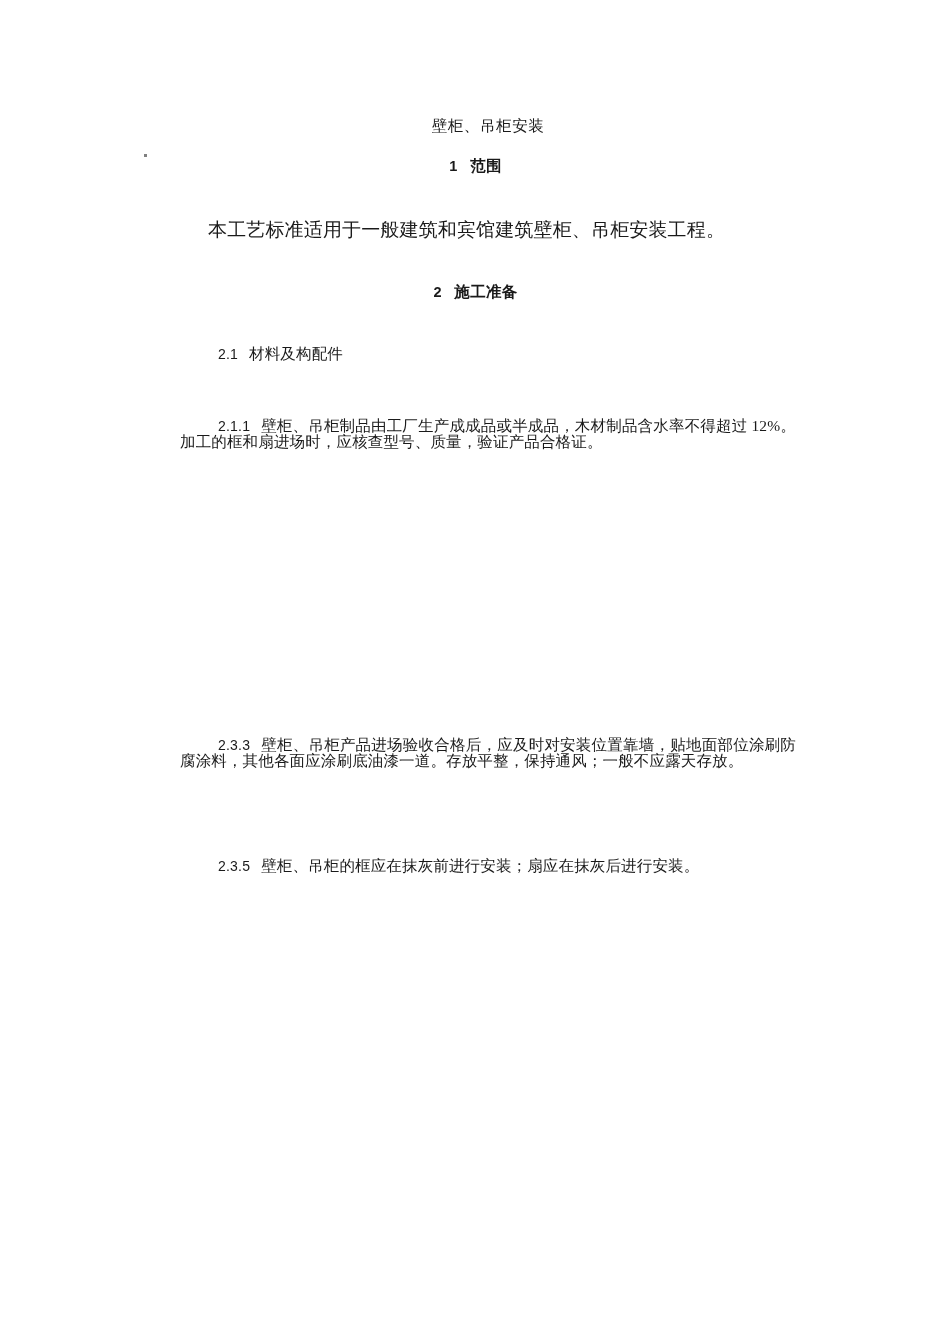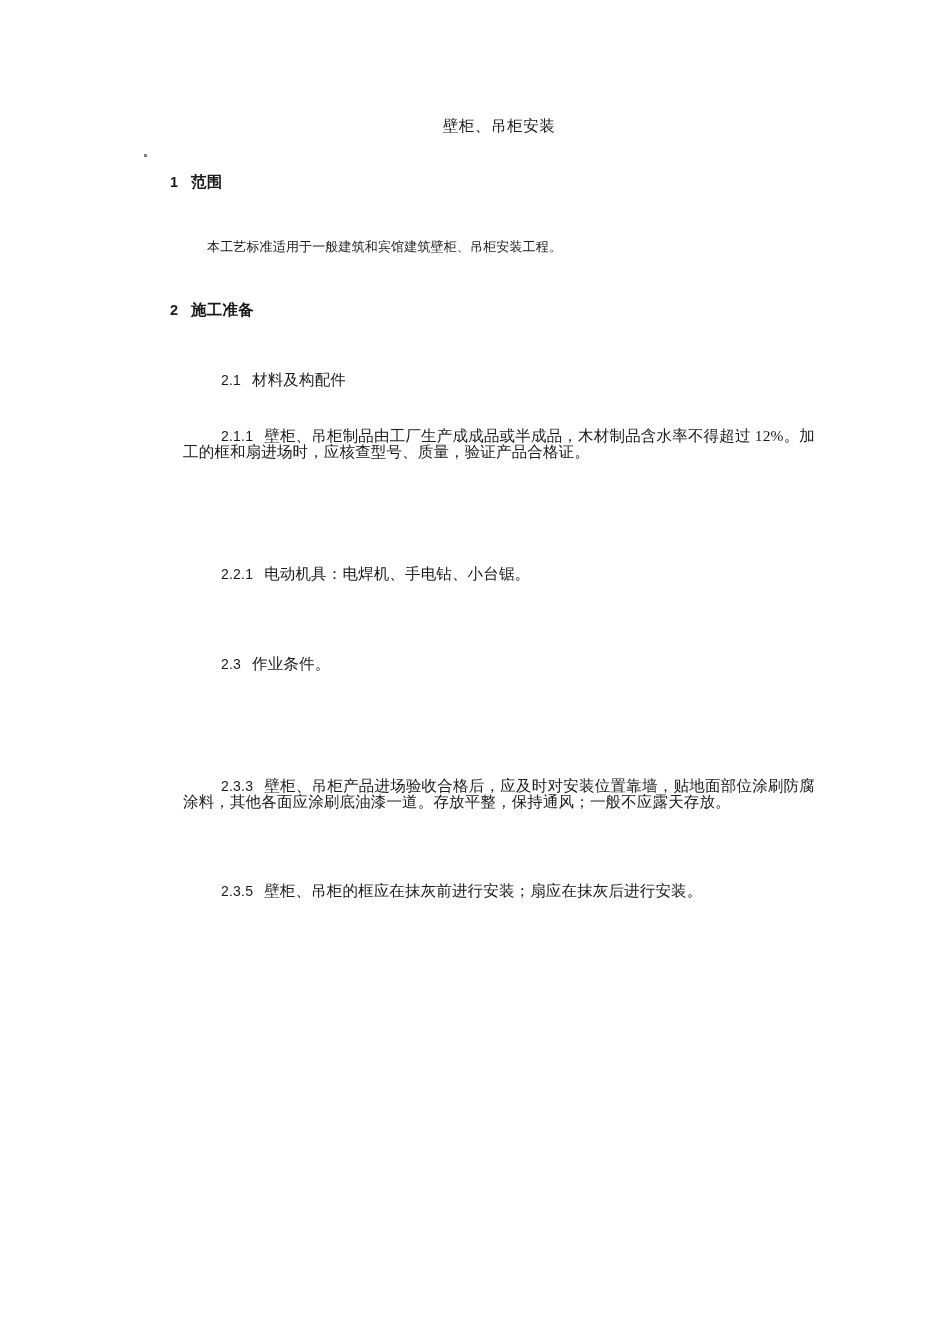--- a/index.html
+++ b/index.html
@@ -17,21 +17,21 @@
     position: relative;
     width: 950px;
     height: 1344px;
     background: #ffffff;
     overflow: hidden;
     box-sizing: border-box;
   }
   
   #content {
     position: absolute;
-    left: 154px;
+    left: 143px;
     top: 0;
     width: 665px;
   }
 
   .doc-title {
     text-align: center;
     font-size: 15.5px;
     line-height: 1;
     font-weight: 400;
     letter-spacing: 0.6px;
@@ -39,49 +39,50 @@
     padding-top: 118px;
     padding-left: 25px;
     padding-right: 0;
   }
 
   
   .heading {
     font-size: 15.5px;
     font-weight: 700;
     line-height: 1;
-    margin: 16px;
+    margin: 0;
     padding: 0;
     letter-spacing: 0.3px;
     white-space: pre;
+    text-align: center;
   }
   .heading .num {
     font-family: "Liberation Sans", "DejaVu Sans", sans-serif;
     font-size: 14.5px;
     font-weight: 700;
   }
 
   
   .para {
-    font-size: 13px;
+    font-size: 19px;
     line-height: 1;
-    margin: 0;
+    margin: 12px;
     padding: 0;
     padding-left: 25px;   
     text-indent: 28px;
     text-align: justify;
     text-justify: inter-ideograph;
     letter-spacing: 0.15px;
   }
 
   
   .item {
     font-size: 15.5px;
     line-height: 1;
-    margin: 4px;
+    margin: 12px;
     padding: 0;
     padding-left: 25px;
     text-indent: 38px;
     text-align: justify;
     text-justify: inter-ideograph;
     letter-spacing: 0.15px;
   }
   .item .num {
     font-family: "Liberation Sans", "DejaVu Sans", sans-serif;
     font-size: 14px;
@@ -139,28 +140,26 @@
     <div class="item"><span class="num">2.1.1</span><span class="gap"></span><span>壁柜、吊柜制品由工厂生产成成品或半成品，木材制品含水率不得超过 12%。加工的框和扇进场时，应核查型号、质量，验证产品合格证。</span></div>
 
     <div class="sp-item"></div>
 
 
     <div class="sp-item"></div>
 
 
     <div class="sp-item"></div>
 
-    <div class="item"><span class="num">2.2.1</span><span class="gap"></span><span>电动机具：电焊机、手电钻、小台锯。</span></div>
 
     <div class="sp-item"></div>
 
 
     <div class="sp-item"></div>
 
-    <div class="item lvl2"><span class="num">2.3</span><span class="gap"></span><span>作业条件。</span></div>
 
     <div class="sp-item"></div>
 
 
     <div class="sp-item"></div>
 
 
     <div class="sp-item"></div>
 
     <div class="item"><span class="num">2.3.3</span><span class="gap"></span><span>壁柜、吊柜产品进场验收合格后，应及时对安装位置靠墙，贴地面部位涂刷防腐涂料，其他各面应涂刷底油漆一道。存放平整，保持通风；一般不应露天存放。</span></div>

